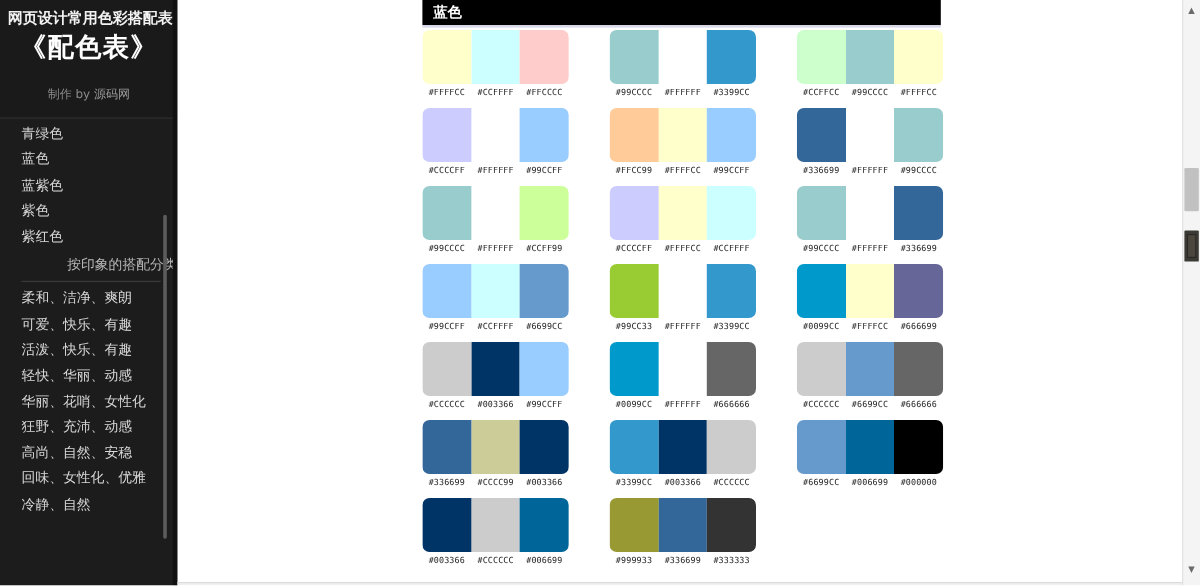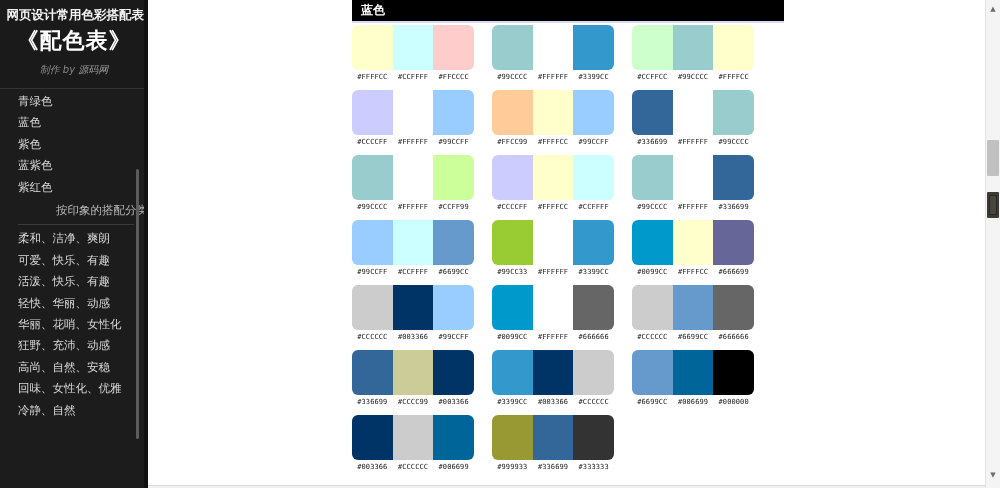--- a/index.html
+++ b/index.html
@@ -52,23 +52,22 @@
     font-size: 22px;
     font-weight: bold;
     line-height: 30px;
     margin-top: 2px;
     letter-spacing: 1px;
   }
 
   .brand-line3 {
     color: #8a8a8a;
     font-size: 10px;
-    font-style: italic;
     line-height: 16px;
-    margin-top: 6px;
+    margin-top: 16px;
   }
   .brand-line3 .site {
     color: #9a9a9a;
   }
 
   .sidebar-sep {
     height: 1px;
     background: #333333;
     margin: 0 0 0 0;
   }
@@ -178,21 +177,21 @@
   }
 
   .palette-row {
     display: flex;
     height: 65px;
     align-items: flex-start;
   }
 
   .palette-group {
     width: 140px;
-    margin-right: 0px;
+    margin-right: 16px;
     flex: 0 0 140px;
   }
 
   .swatch-block {
     display: flex;
     width: 122px;
     height: 45px;
     border-radius: 6px;
     overflow: hidden;
   }
@@ -298,22 +297,22 @@
       <div class="brand-line2">《配色表》</div>
       <div class="brand-line3"><span>制作 by </span><span class="site">源码网</span></div>
     </div>
 
     <div class="sidebar-sep"></div>
 
     <div class="nav-scroll">
 
       <div class="nav-item">青绿色</div>
       <div class="nav-item">蓝色</div>
+      <div class="nav-item">蓝紫色</div>
       <div class="nav-item">紫色</div>
-      <div class="nav-item">蓝紫色</div>
       <div class="nav-item">紫红色</div>
 
       <div class="nav-group-title">按印象的搭配分类</div>
       <div class="nav-divider"></div>
 
       <div class="nav-item">柔和、洁净、爽朗</div>
       <div class="nav-item">可爱、快乐、有趣</div>
       <div class="nav-item">活泼、快乐、有趣</div>
       <div class="nav-item">轻快、华丽、动感</div>
       <div class="nav-item">华丽、花哨、女性化</div>

